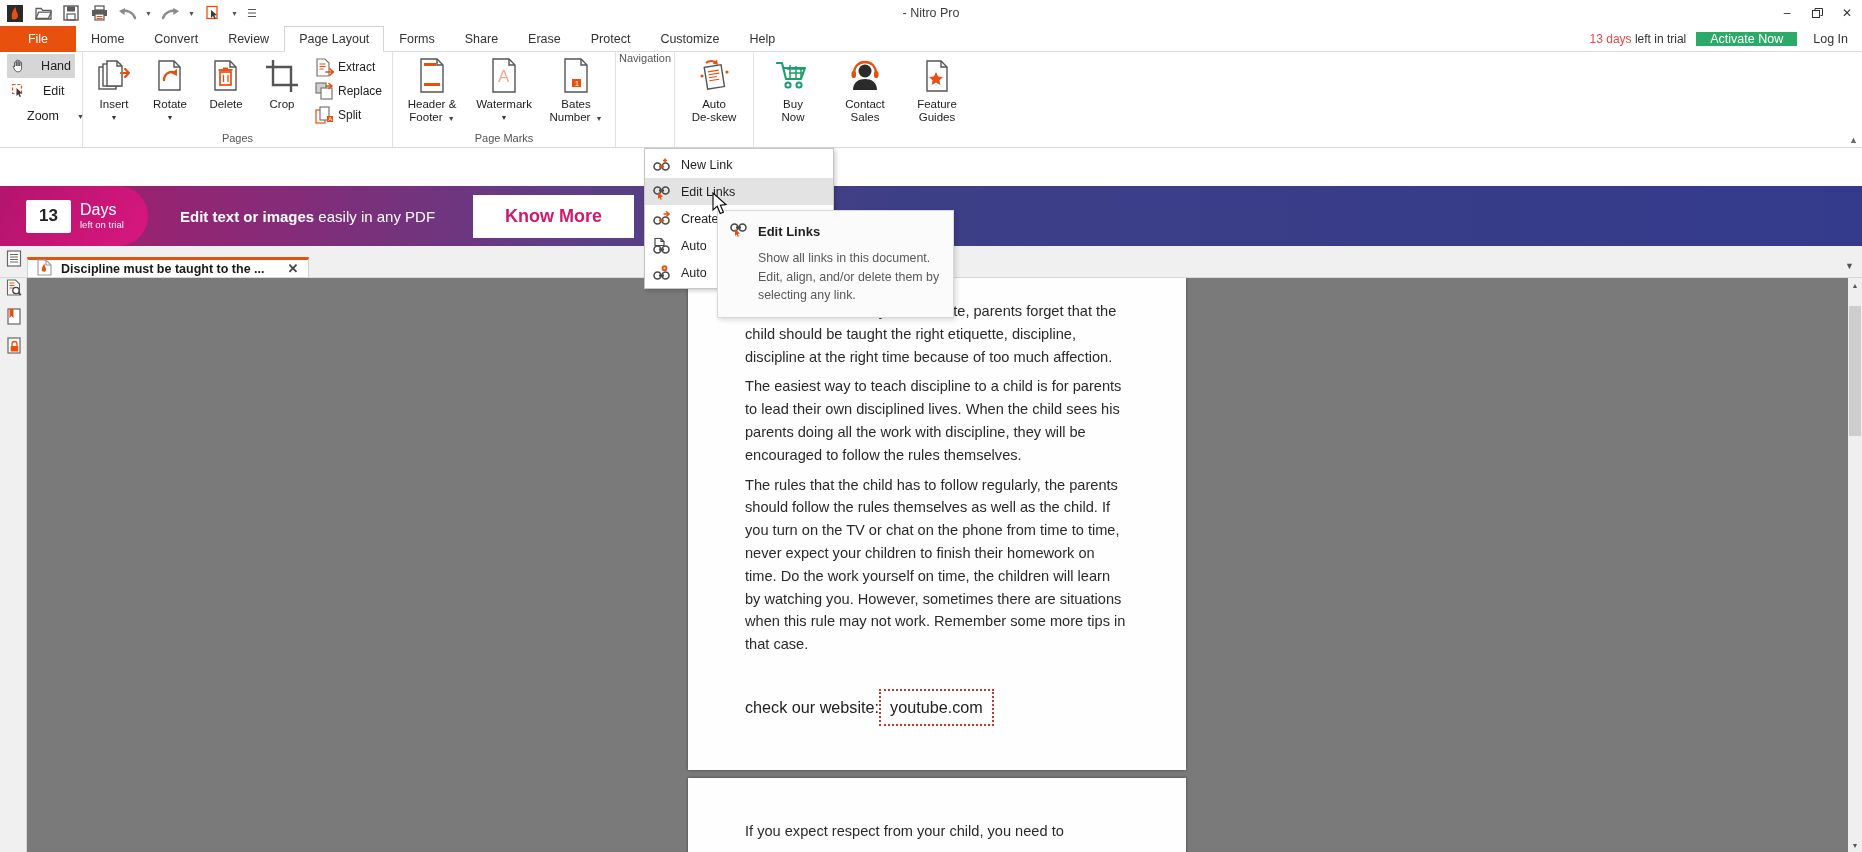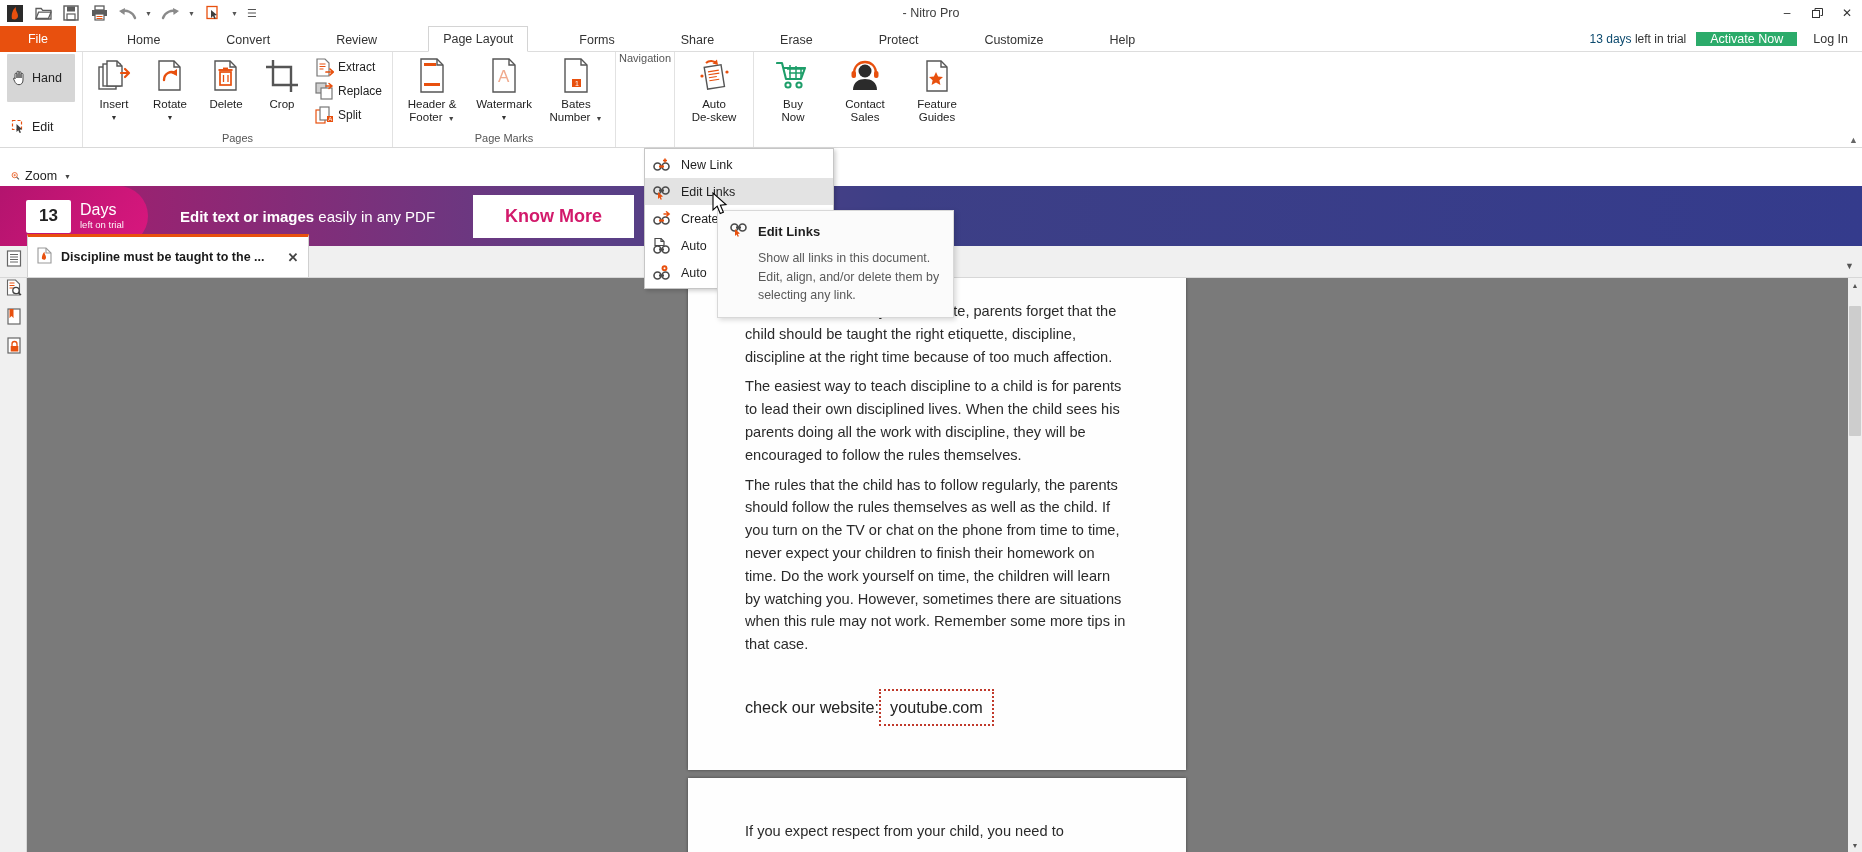--- a/index.html
+++ b/index.html
@@ -34,44 +34,43 @@
     position: absolute; right: 0; top: 0; height: 26px; display: flex; align-items: center;
   }
   .win-btn {
     width: 30px; height: 26px; display:flex; align-items:center; justify-content:center;
     cursor: pointer; color: #333; font-size: 12px;
   }
 
   
   .tabstrip {
     position: absolute; top: 26px; left: 0; width: 1862px; height: 26px;
-    background: #ffffff; display: flex; align-items: flex-start;
+    background: #ffffff; display: flex; align-items: center;
     border-bottom: 1px solid #ddd;
-    gap: 36px;
   }
   .tab-file {
     width: 76px; height: 26px; background: #e8500e; color: #fff;
     display:flex; align-items:center; justify-content:center;
     font-size: 12.5px; cursor: pointer;
   }
   .tab {
     height: 26px; padding: 0 14px; display:flex; align-items:center;
     font-size: 12.5px; color: #333; cursor: pointer; background: transparent;
     border: 1px solid transparent; border-bottom: none;
   }
   .tab.active {
     background: #ffffff; border: 1px solid #d4d4d4; border-bottom: 1px solid #ffffff;
     position: relative; z-index: 3; margin-bottom: -1px;
   }
   .trial-info {
     position: absolute; right: 0; top: 0; height: 26px;
     display: flex; align-items: center; gap: 10px; padding-right: 8px;
   }
   .trial-days { font-size: 12px; color: #333; }
-  .trial-days .num { color: #0c4a6e; }
+  .trial-days .num { color: #ef4444; }
   .activate-btn {
     background: #2bab6a; color: #fff; font-size: 12.5px;
     padding: 0 14px; cursor: pointer; border: none;
     font-family: "Liberation Sans", sans-serif;
   }
   .login-btn { font-size: 12.5px; color: #333; cursor: pointer; padding: 0 6px; }
 
   
   .ribbon {
     position: absolute; top: 52px; left: 0; width: 1862px; height: 96px;
@@ -86,22 +85,22 @@
   .rgroup .gname {
     text-align: center; font-size: 11px; color: #555; height: 15px; line-height: 13px;
   }
 
   
   .toolcol {
     display: flex; flex-direction: column; justify-content: center;
     padding: 2px 4px; gap: 1px; width: 76px;
   }
   .toolrow {
-    display: flex; align-items: center; gap: 5px; font-size: 12.5px; color: #222;
-    padding: 16px 4px; cursor: pointer; border-radius: 1px;
+    display: flex; align-items: center; gap: 16px; font-size: 12.5px; color: #222;
+    padding: 4px 4px; cursor: pointer; border-radius: 1px;
   }
   .toolrow.selected { background: #d6d6d6; }
   .mini-caret { font-size: 7px; color: #444; margin-left: 2px; }
 
   
   .bigbtn {
     width: 56px; display: flex; flex-direction: column; align-items: center;
     padding-top: 4px; cursor: pointer; border-radius: 1px;
   }
   .bigbtn.active { background: #d6d6d6; }
@@ -187,21 +186,21 @@
     color: #fff; font-size: 12.5px; margin-left: 30px; white-space: nowrap;
   }
 
   
   .doctabbar {
     position: absolute; top: 246px; left: 0; width: 1862px; height: 32px;
     background: #f0f0f0; border-bottom: 1px solid #d7d7d7;
     display: flex; align-items: flex-end;
   }
   .doctab {
-    margin-left: 27px; height: 43px; min-width: 260px;
+    margin-left: 27px; height: 20px; min-width: 260px;
     background: #fff; border: 1px solid #d0d0d0; border-bottom: none;
     border-top: 3px solid #e8500e;
     display: flex; align-items: center; gap: 9px; padding: 0 10px 0 9px;
     font-size: 12.5px; color: #1a1a1a; font-weight: bold; cursor: pointer;
   }
   .doctab .x { margin-left: 14px; color: #444; font-size: 13px; cursor: pointer; }
   .doctab-scroll {
     position: absolute; right: 8px; bottom: 6px; font-size: 9px; color: #555; cursor: pointer;
   }
 

